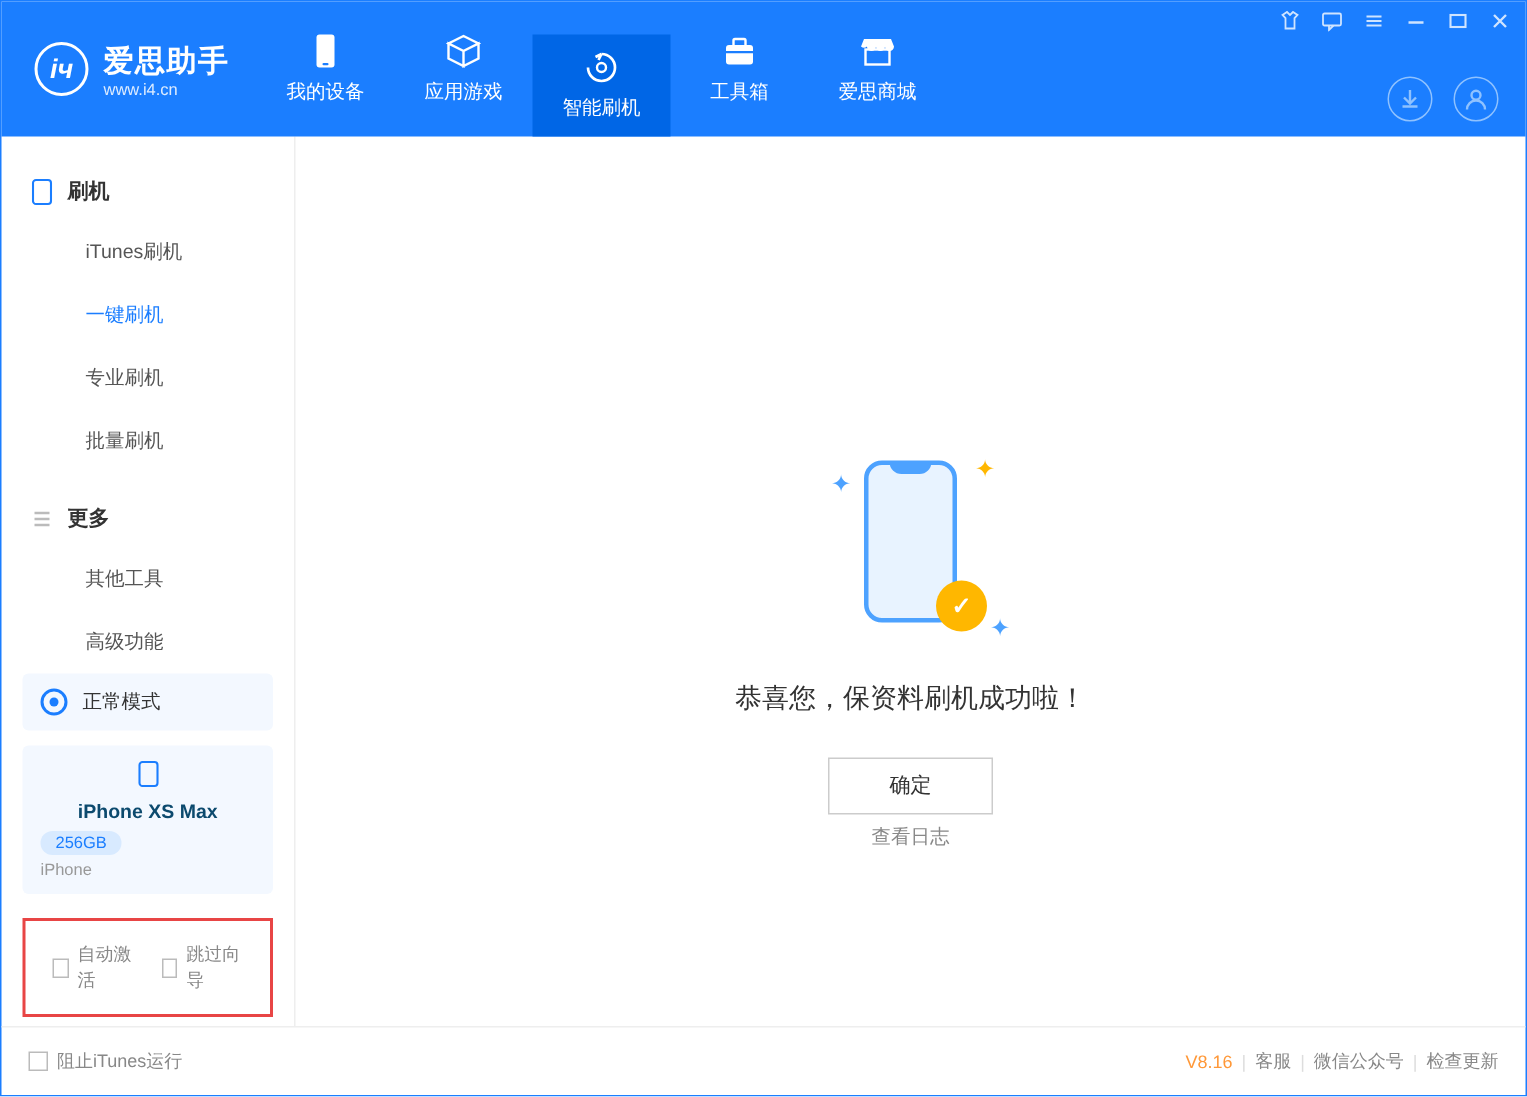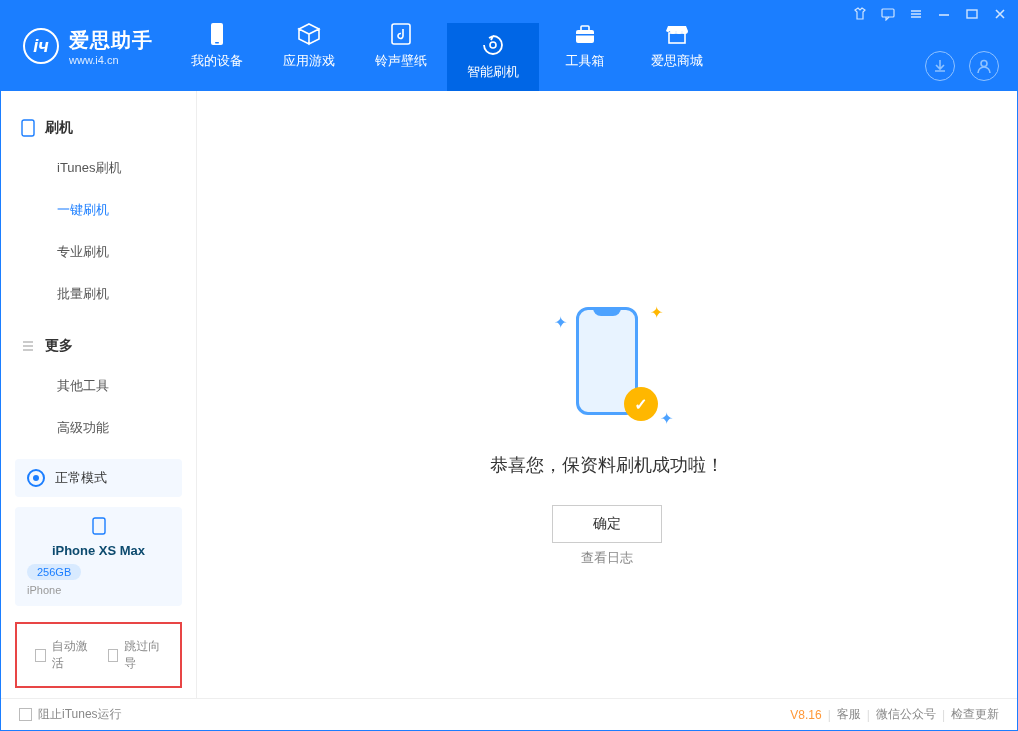--- a/index.html
+++ b/index.html
@@ -42,21 +42,21 @@
   .phone-body { width: 62px; height: 108px; border: 3px solid #4da2ff; border-radius: 12px; background: #e8f3ff; position: relative; }
   .phone-body::before { content: ""; position: absolute; top: -2px; left: 14px; right: 14px; height: 8px; background: #4da2ff; border-radius: 0 0 8px 8px; }
   .badge-check { position: absolute; right: 4px; bottom: 10px; width: 34px; height: 34px; border-radius: 50%; background: #ffb700; display: flex; align-items: center; justify-content: center; color: #fff; font-weight: bold; }
   .sparkle { position: absolute; width: 6px; height: 6px; }
   .sparkle.s1 { top: 22px; left: 2px; color:#4da2ff; }
   .sparkle.s2 { top: 12px; right: 6px; color:#ffb700; }
   .sparkle.s3 { bottom: 16px; right: -4px; color:#4da2ff; }
   .success-text { margin-top: 22px; font-size: 18px; color: #333; }
   .confirm-btn { margin-top: 28px; padding: 9px 40px; border: 1px solid #ccc; background: #fff; font-size: 14px; color: #333; cursor: pointer; }
   .view-log { margin-top: 6px; font-size: 13px; color: #888; cursor: pointer; }
-  .footer { height: 32px; border-top: 1px solid #eee; display: flex; align-items: center; padding: 0 18px; font-size: 12px; color: #888; }
+  .footer { height: 46px; border-top: 1px solid #eee; display: flex; align-items: center; padding: 0 18px; font-size: 12px; color: #888; }
   .footer .cb { color: #888; }
   .footer-spacer { flex: 1; }
   .footer-links { display: flex; align-items: center; gap: 6px; color: #888; }
   .footer-link { cursor: pointer; }
   .footer-links .sep { color: #ddd; }
   svg { display: block; }
 </style>
 </head>
 <body>
 
@@ -80,29 +80,20 @@
           </span>
         <span>我的设备</span>
       </div>
       <div class="nav-tab">
         <span class="nav-icon">
             <svg width="24" height="24" viewBox="0 0 24 24">
               <path d="M12 2 L22 7 L12 12 L2 7 Z M2 7 V17 L12 22 V12 Z M22 7 V17 L12 22 V12 Z" fill="none" stroke="#fff" stroke-width="1.6"></path>
             </svg>
           </span>
         <span>应用游戏</span>
-      </div>
-      <div class="nav-tab">
-        <span class="nav-icon">
-            <svg width="22" height="24" viewBox="0 0 22 24">
-              <rect x="2" y="2" width="18" height="20" rx="2" fill="none" stroke="#fff" stroke-width="1.6"></rect>
-              <path d="M13 7 V14 A2.5 2.5 0 1 1 11 11.5" fill="none" stroke="#fff" stroke-width="1.6"></path>
-            </svg>
-          </span>
-        <span>铃声壁纸</span>
       </div>
       <div class="nav-tab active">
         <span class="nav-icon">
             <svg width="24" height="24" viewBox="0 0 24 24">
               <path d="M12 3 A9 9 0 1 1 3 12" fill="none" stroke="#fff" stroke-width="1.8"></path>
               <path d="M12 3 L8 5 M12 3 L10 7" stroke="#fff" stroke-width="1.8"></path>
               <circle cx="12" cy="12" r="3" fill="none" stroke="#fff" stroke-width="1.6"></circle>
             </svg>
           </span>
         <span>智能刷机</span>

